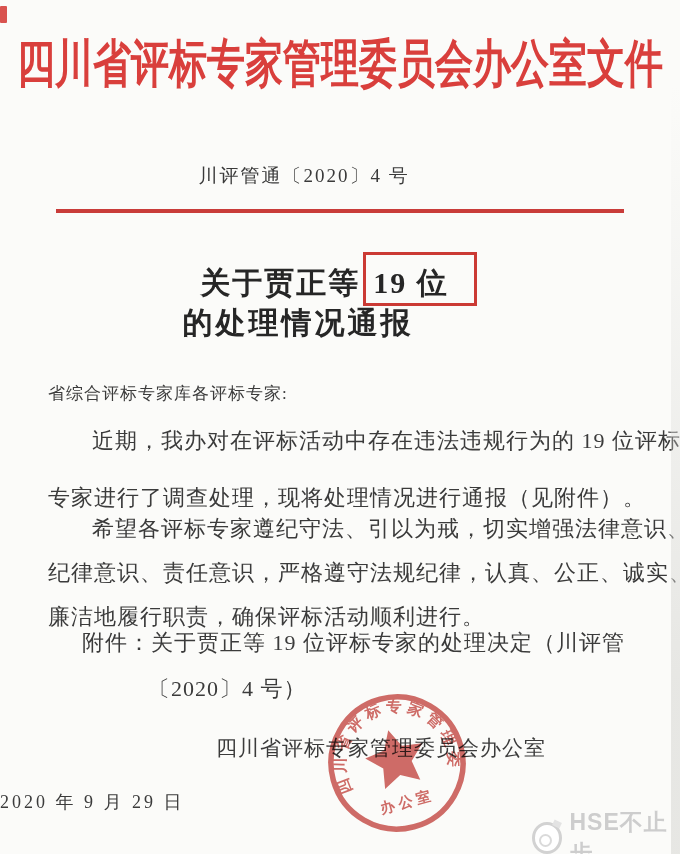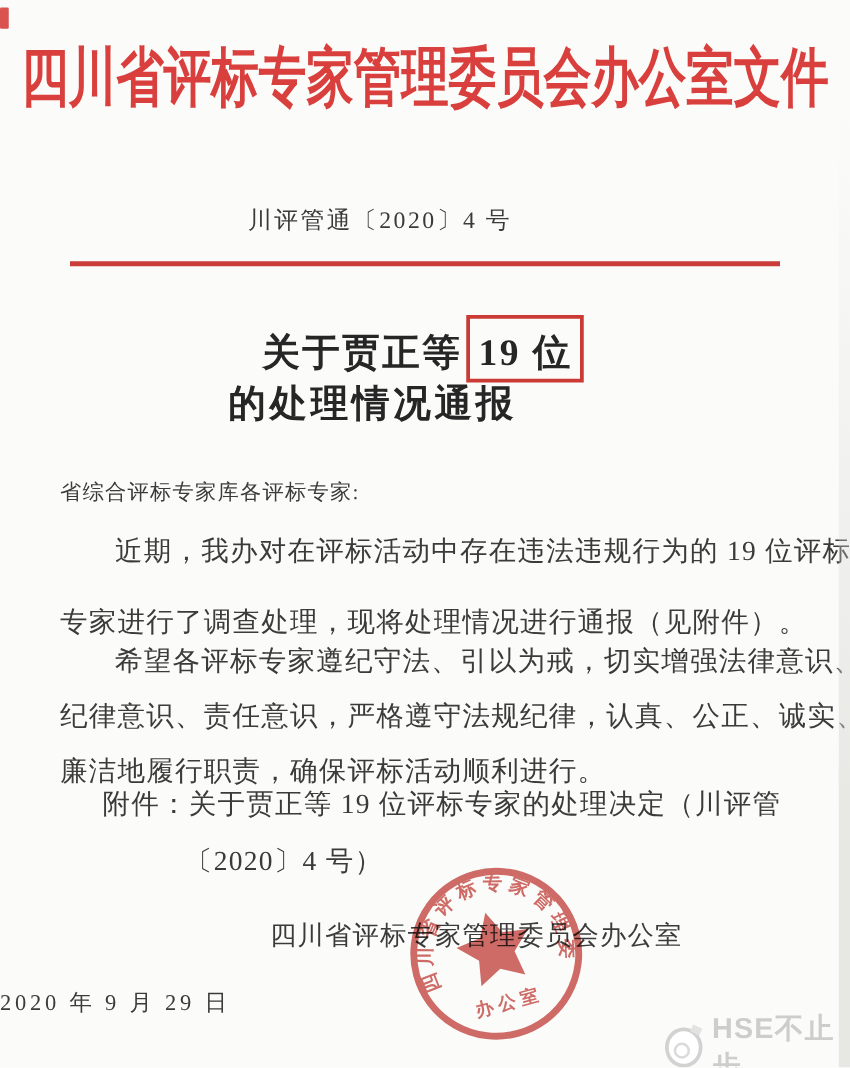--- a/index.html
+++ b/index.html
@@ -25,21 +25,21 @@
     top:209px;left:56px;width:568px;height:4px;background:#c93c3a;
   }
   
   .title-line1{
     top:252px;left:0;width:680px;
     display:flex;justify-content:center;align-items:baseline;
     font-size:30px;font-weight:700;color:#262626;letter-spacing:2px;
   }
   .title-line1 .boxed{
     border:3px solid #cb3a34;
-    padding:10px 6px 2px 7px;margin:0 3px;
+    padding:10px 25px 2px 7px;margin:0 3px;
     line-height:36px;
   }
   .title-line2{
     top:303px;left:0;width:596px;text-align:center;
     font-size:30px;font-weight:700;color:#262626;letter-spacing:3px;
   }
   
   .salutation{top:382px;left:48px;font-size:17px;letter-spacing:1px;}
   .bline{left:48px;font-size:22px;letter-spacing:1px;white-space:nowrap;}
   .bline.indent{left:92px;}

